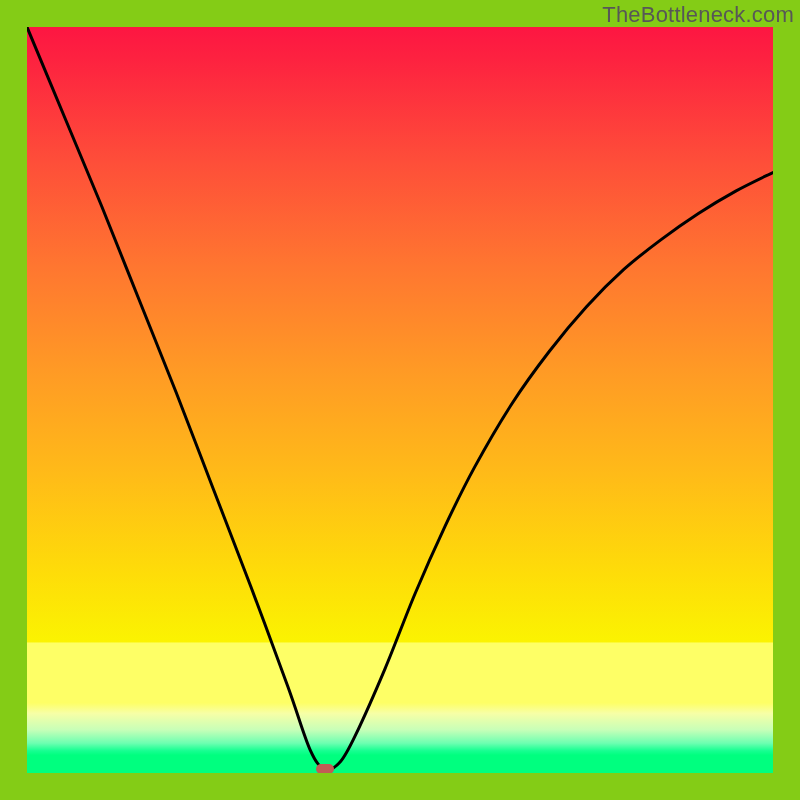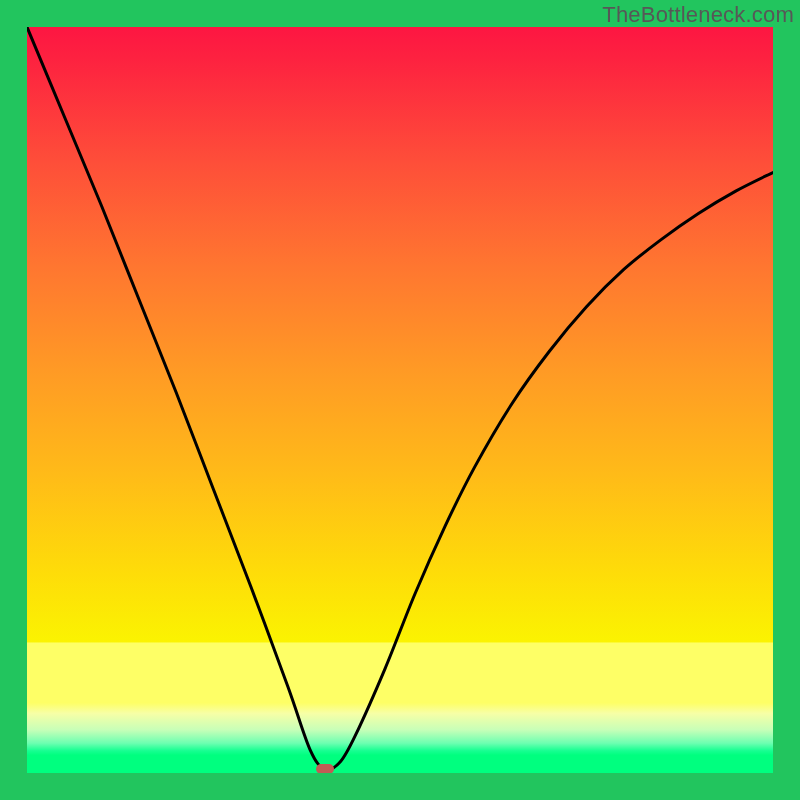--- a/index.html
+++ b/index.html
@@ -3,21 +3,21 @@
 <meta charset="utf-8">
 <style>
   * { margin: 0; padding: 0; box-sizing: border-box; }
   html, body { width: 800px; height: 800px; overflow: hidden; }
   body { background: #000; font-family: Arial, Helvetica, sans-serif; }
 
   .frame {
     position: absolute;
     top: 0; left: 0;
     width: 800px; height: 800px;
-    background: #22c55e;
+    background: #84cc16;
   }
 
   .watermark {
     position: absolute;
     top: 2px;
     right: 6px;
     color: #575757;
     font-size: 22px;
     font-weight: 400;
     letter-spacing: 0.2px;

